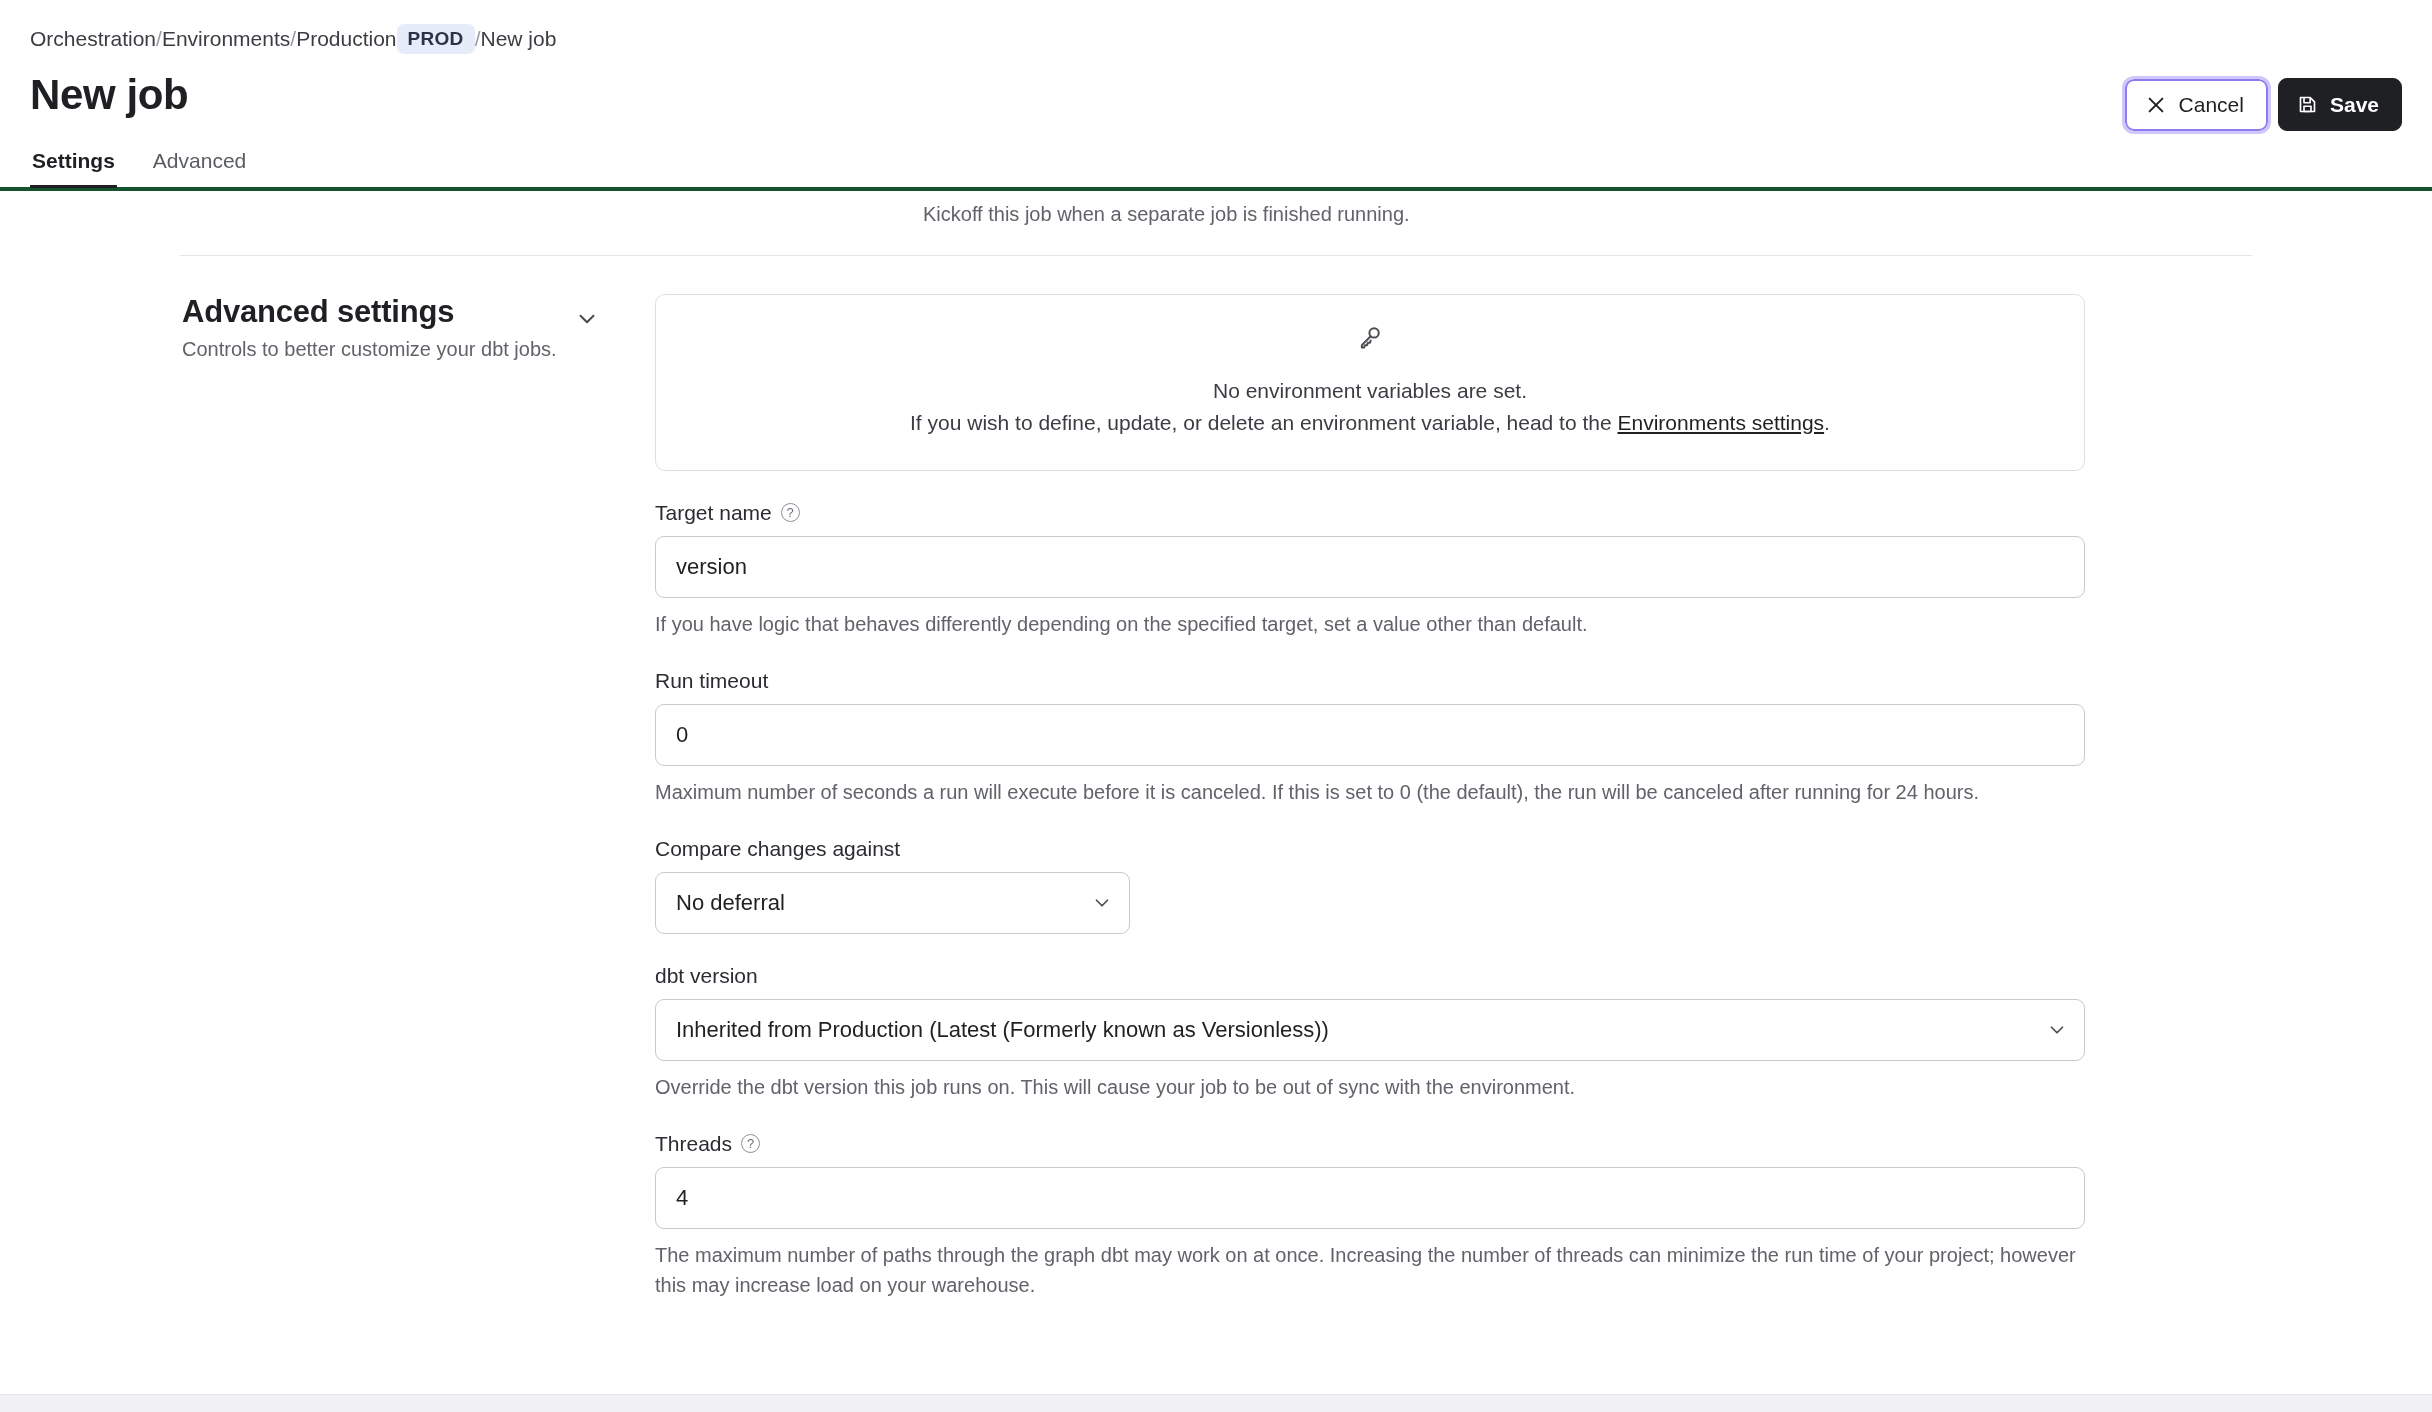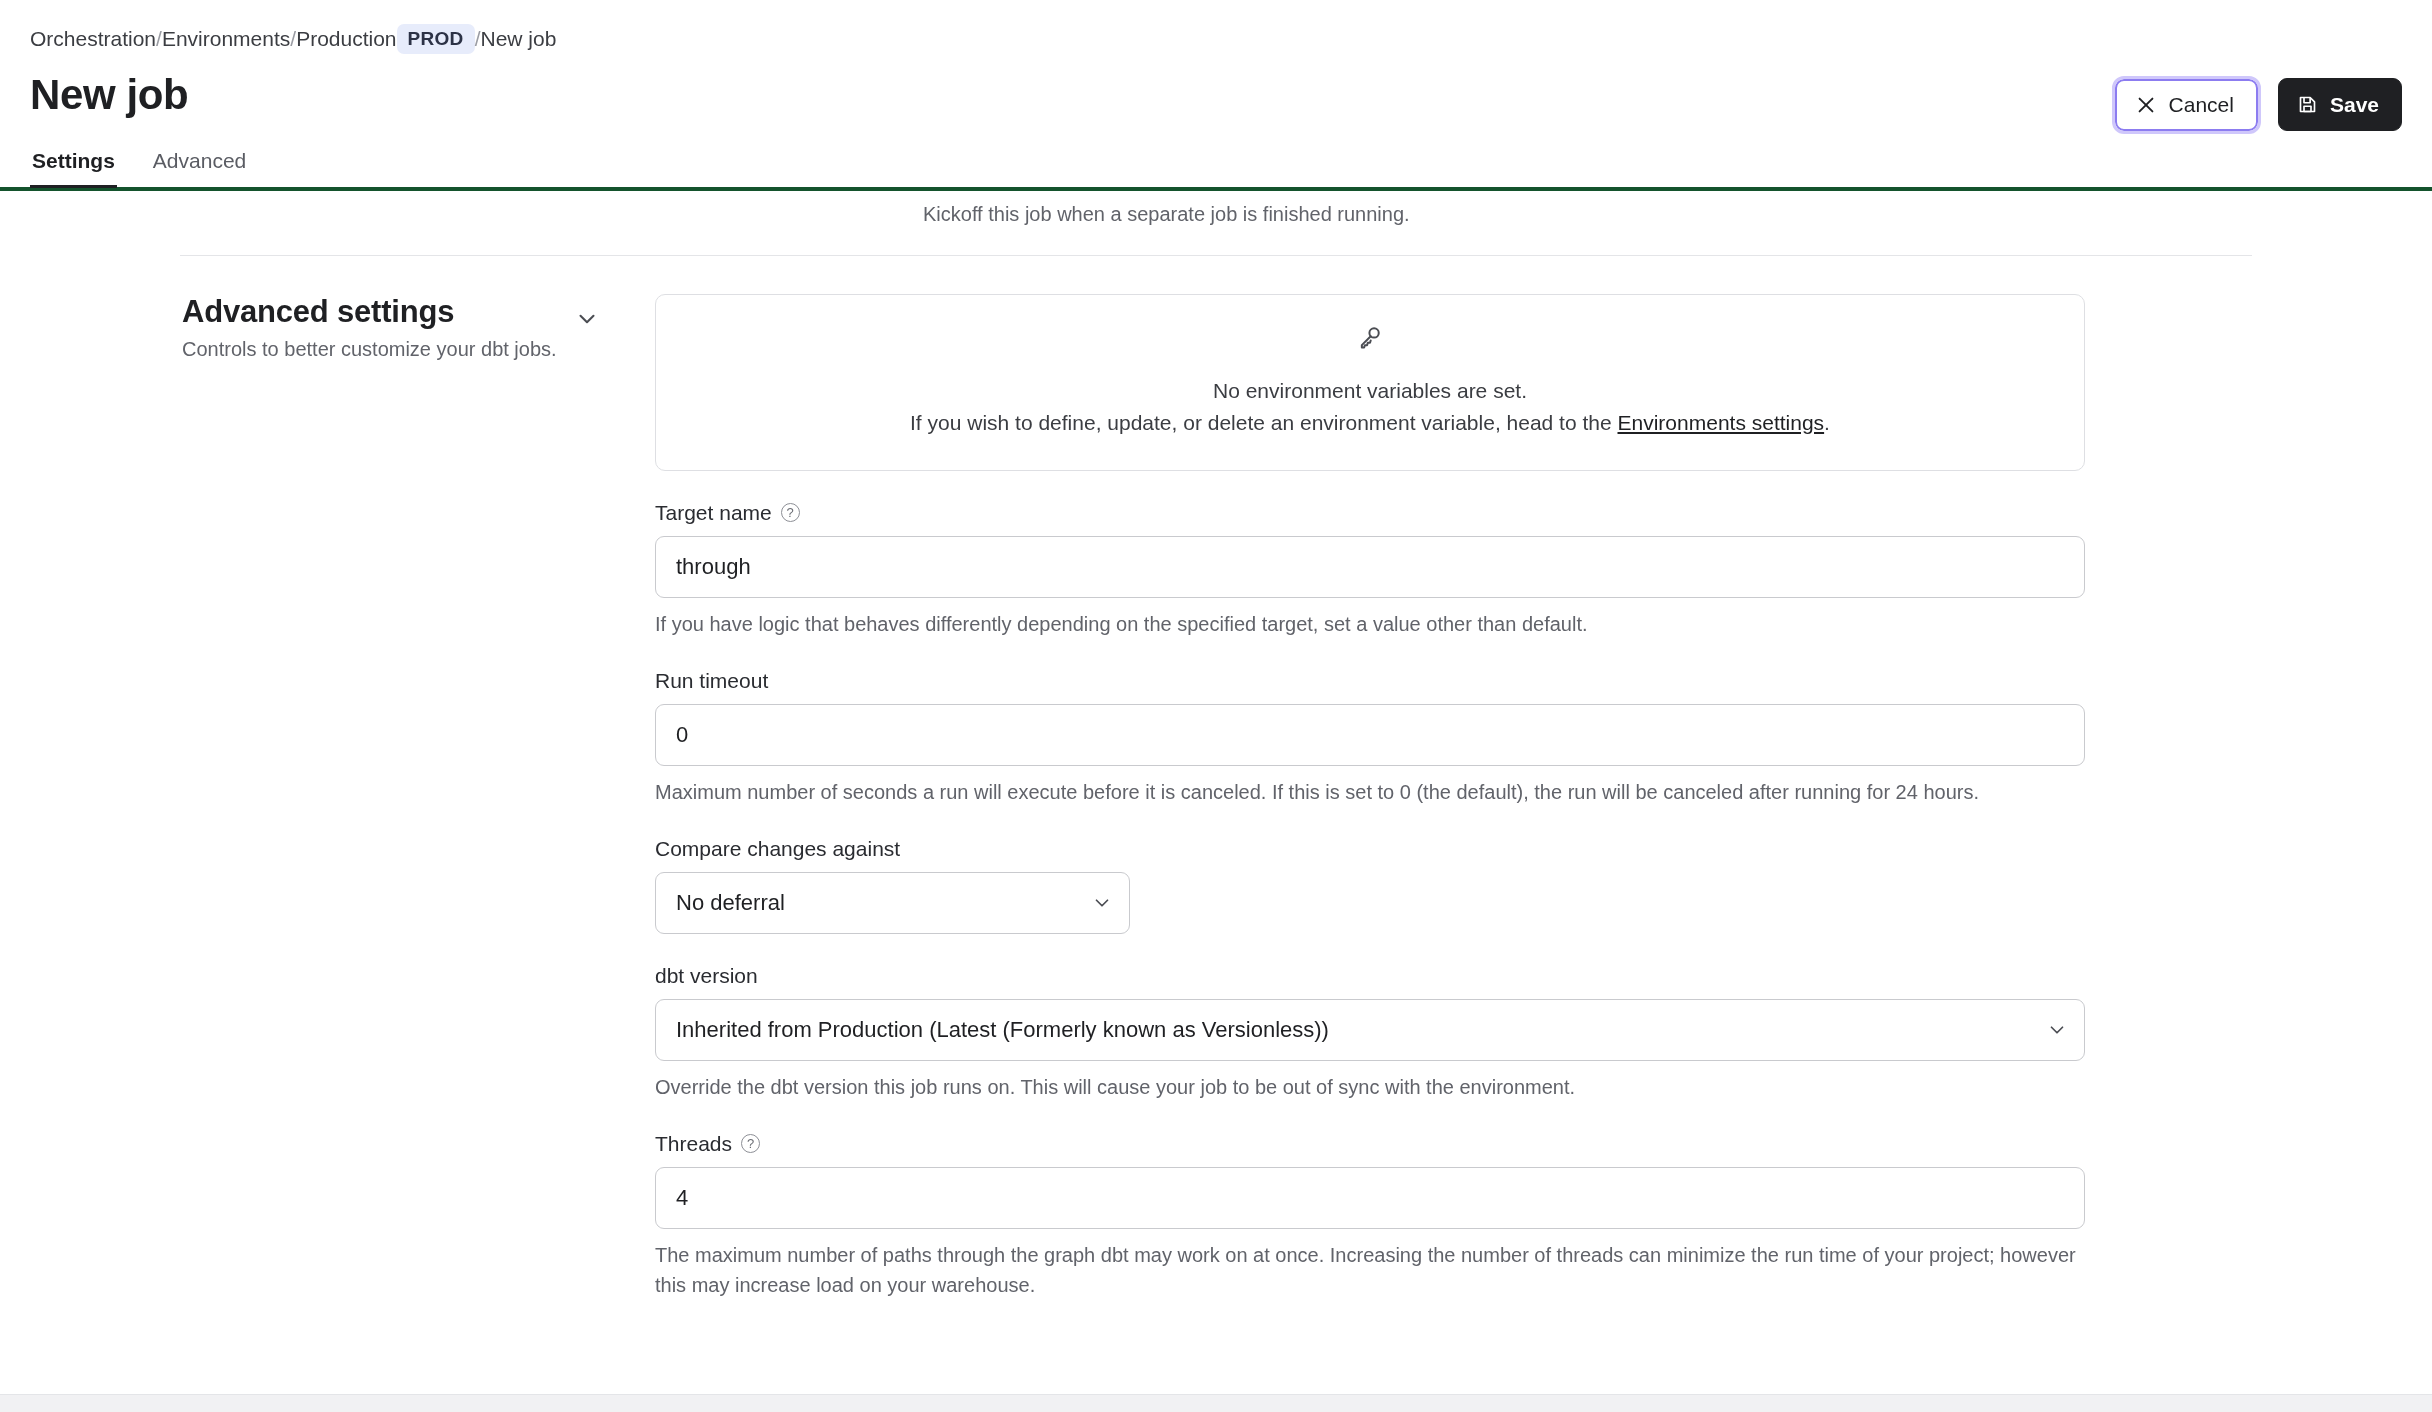--- a/index.html
+++ b/index.html
@@ -45,21 +45,21 @@
     justify-content: space-between;
     padding: 16px 30px 0 30px;
   }
   .page-title {
     font-size: 42px;
     font-weight: bold;
     letter-spacing: -0.4px;
     margin: 0;
     line-height: 1.1;
   }
-  .actions { display: flex; align-items: center; gap: 20px; padding-top: 6px; }
+  .actions { display: flex; align-items: center; gap: 10px; padding-top: 6px; }
 
   .btn {
     display: inline-flex;
     align-items: center;
     gap: 12px;
     font-size: 21px;
     border-radius: 9px;
     cursor: pointer;
     line-height: 1;
   }
@@ -307,21 +307,21 @@
         <div>
           <span>If you wish to define, update, or delete an environment variable, head to the </span><a href="#">Environments settings</a><span>.</span>
         </div>
       </div>
 
       <div class="field">
         <div class="field-label">
           <span>Target name</span>
           <span class="help-dot">?</span>
         </div>
-        <div class="text-input">through</div>
+        <div class="text-input">version</div>
         <div class="hint">If you have logic that behaves differently depending on the specified target, set a value other than default.</div>
       </div>
 
       <div class="field">
         <div class="field-label">
           <span>Run timeout</span>
         </div>
         <div class="text-input">0</div>
         <div class="hint">Maximum number of seconds a run will execute before it is canceled. If this is set to 0 (the default), the run will be canceled after running for 24 hours.</div>
       </div>

